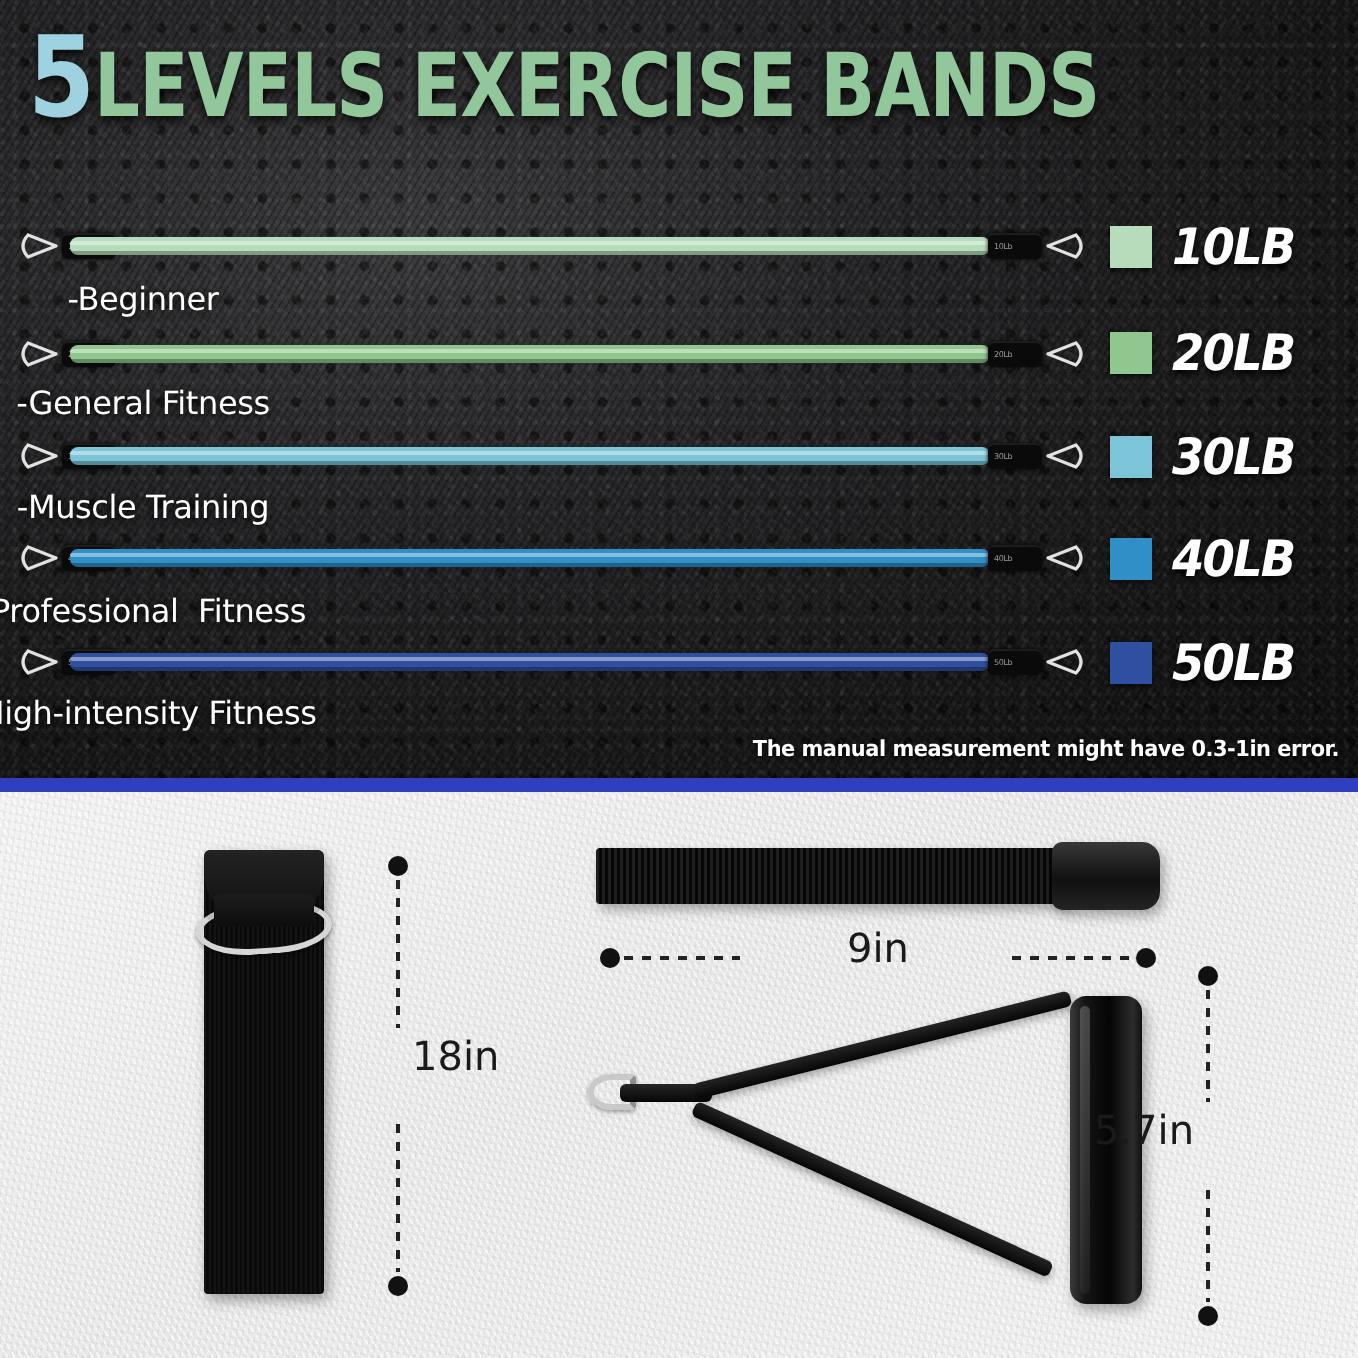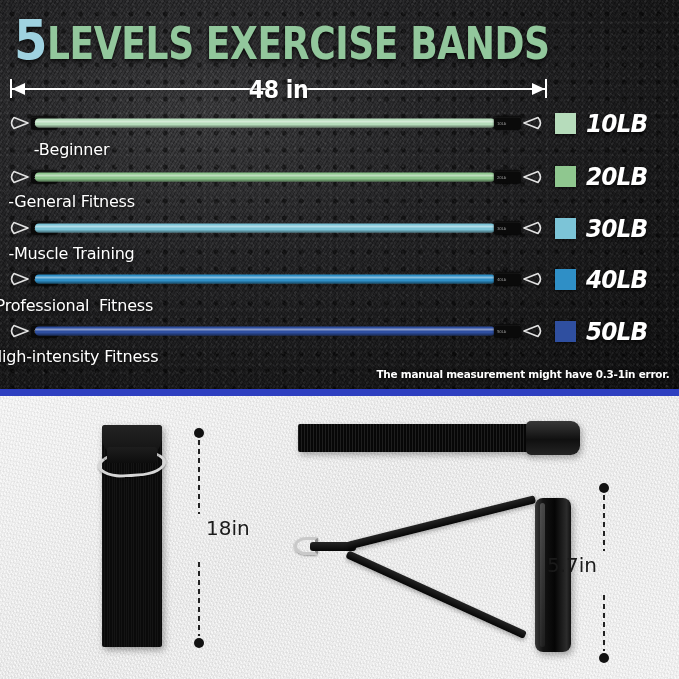--- a/index.html
+++ b/index.html
@@ -324,31 +324,20 @@
 <div id="page">
 
   <div class="top-panel">
     <div class="grain"></div>
 
     <div class="title-row">
       <span class="title-num" style="color: rgb(159, 210, 224);">5</span>
       <span class="title-text" style="color: rgb(146, 199, 156);">LEVELS EXERCISE BANDS</span>
     </div>
 
-    <div class="dim48">
-      <div class="cap l"></div>
-      <div class="cap r"></div>
-      <div class="line l"></div>
-      <div class="line r"></div>
-      <div class="arrow l"></div>
-      <div class="arrow r"></div>
-      <div class="lbl">
-        <span>48 in</span>
-      </div>
-    </div>
 
     <div class="band-row" id="band0" style="top:111px">
       <div class="clip left">
         <div class="carab">
           <svg width="22" height="15" viewBox="0 0 22 15">
               <path d="M20 7.5 L6 2 M20 7.5 L6 13 M6 2 Q1 7.5 6 13" stroke="#e2e2e2" stroke-width="1.6" fill="none" stroke-linecap="round"></path>
             </svg>
         </div>
         <div class="sleeve">
           <span class="micro">10Lb</span>
@@ -510,20 +499,27 @@
     <div class="lbl">18in</div>
     <div class="dash b"></div>
     <div class="dot b"></div>
   </div>
 
   <div class="ankle">
     <div class="web"></div>
     <div class="cap"></div>
   </div>
 
+  <div class="dim9 dimh">
+    <div class="dot l"></div>
+    <div class="dash l"></div>
+    <div class="lbl">9in</div>
+    <div class="dash r"></div>
+    <div class="dot r"></div>
+  </div>
 
   <div class="handle">
     <div class="hook"></div>
     <div class="tail"></div>
     <div class="arm top"></div>
     <div class="arm bot"></div>
     <div class="grip"></div>
   </div>
 
 

